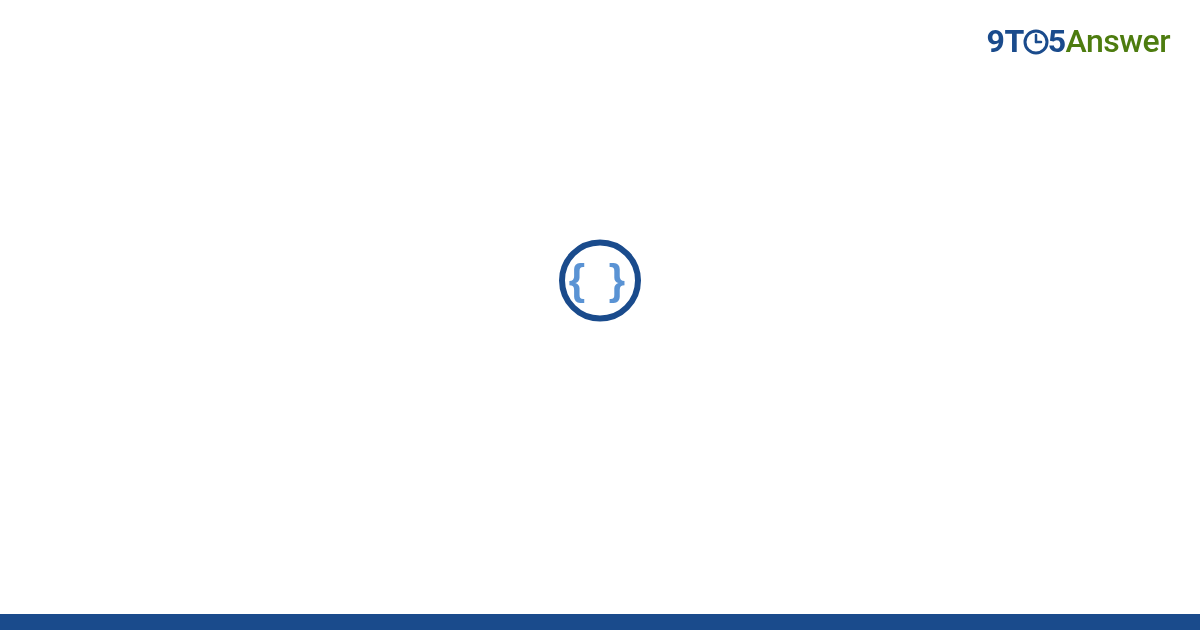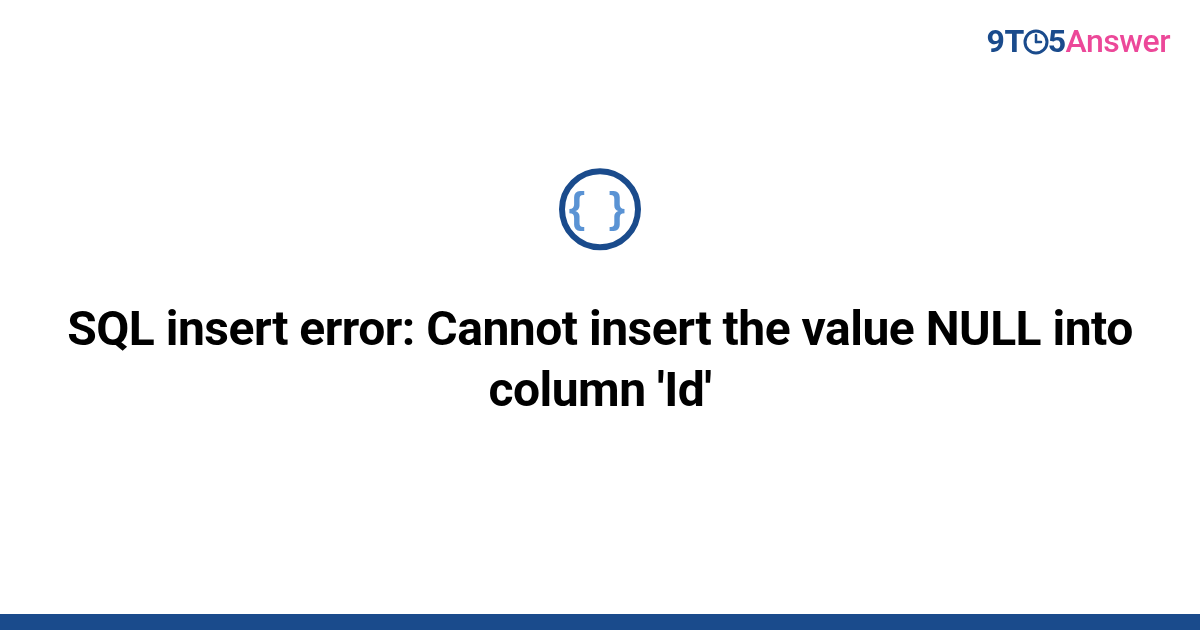--- a/index.html
+++ b/index.html
@@ -19,21 +19,21 @@
       font-weight: 600;
       letter-spacing: -0.5px;
     }
     .brand .nine, .brand .five { color: #1a4b8c; font-weight: 700; }
     .brand .t { color: #1a4b8c; font-weight: 700; }
     .brand .clock {
       display: inline-block;
       vertical-align: -3px;
       margin: 0 -1px;
     }
-    .brand .answer { color: #ec4899; font-weight: 500; }
+    .brand .answer { color: #4d7c0f; font-weight: 500; }
     .center {
       position: absolute;
       top: 50%;
       left: 50%;
       transform: translate(-50%, -58%);
       width: 100%;
       text-align: center;
       padding: 0 60px;
     }
     .logo-circle {
@@ -79,16 +79,15 @@
         <circle cx="13" cy="13" r="11" fill="none" stroke="#1a4b8c" stroke-width="3"></circle>
         <line x1="13" y1="13" x2="13" y2="6" stroke="#1a4b8c" stroke-width="2.5" stroke-linecap="round"></line>
         <line x1="13" y1="13" x2="18" y2="13" stroke="#1a4b8c" stroke-width="2.5" stroke-linecap="round"></line>
       </svg></span><span class="five">5</span><span class="answer">Answer</span>
 </div>
 
 <div class="center">
   <div class="logo-circle">
     <span class="braces">{ }</span>
   </div>
-  <h1 class="title">SQL insert error: Cannot insert the value NULL into column 'Id'</h1>
 </div>
 
 <div class="bottom-bar"></div>
 
 </body></html>

